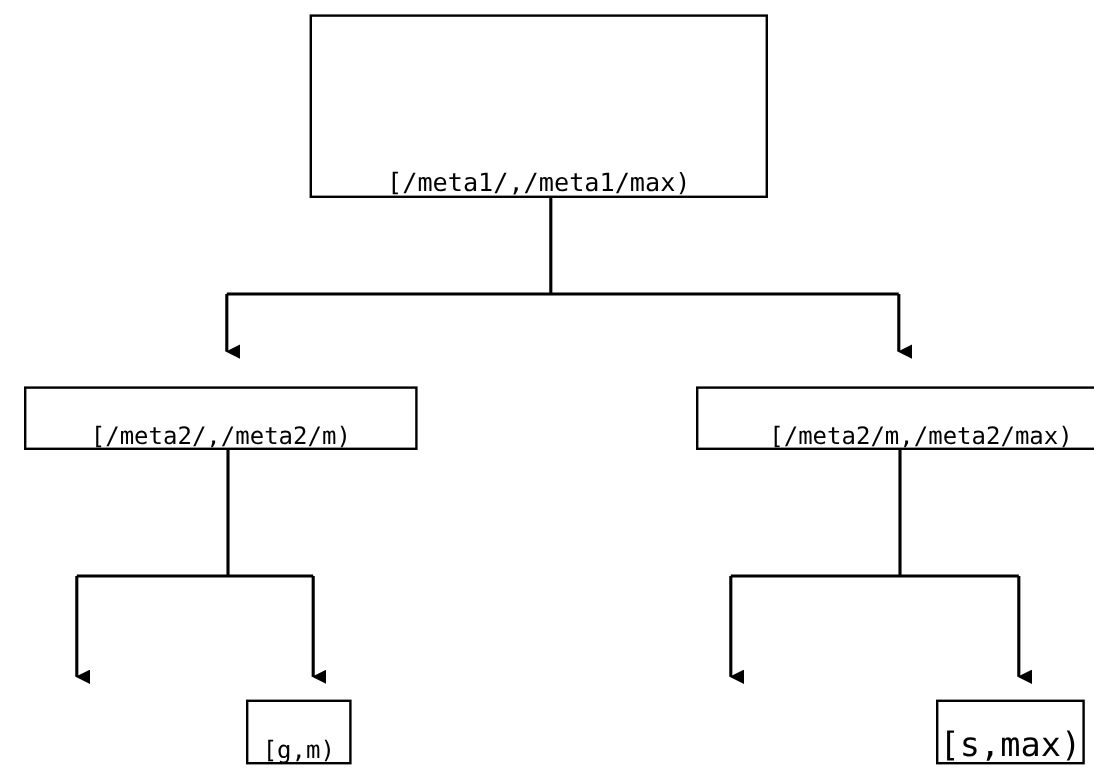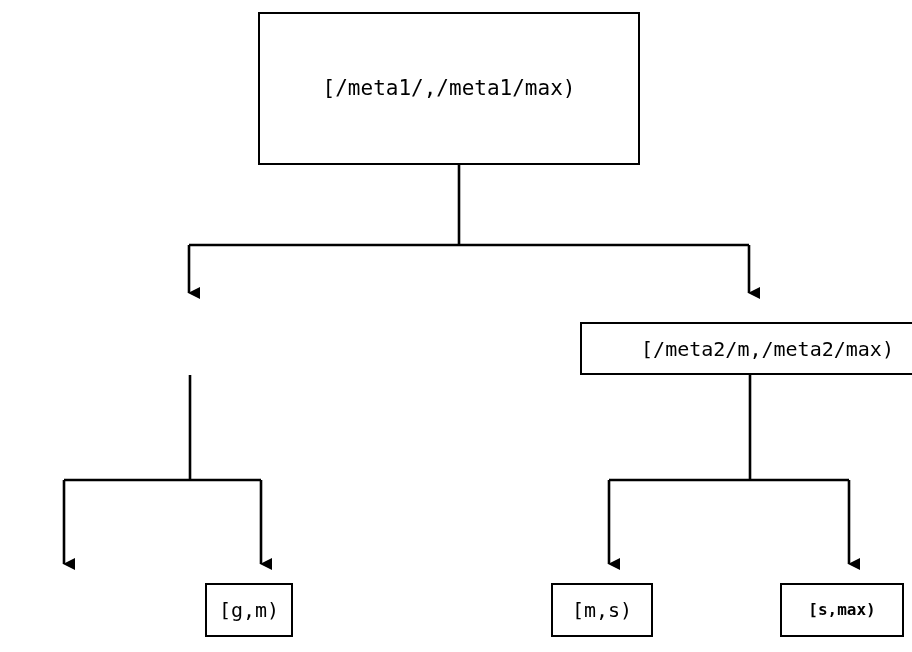--- a/index.html
+++ b/index.html
@@ -23,21 +23,21 @@
     width: 912px;
     height: 652px;
     pointer-events: none;
   }
   .node {
     position: absolute;
     box-sizing: border-box;
     border: 2px solid #000000;
     background: #ffffff;
     display: flex;
-    align-items: center;
+    align-items: flex-end;
     justify-content: center;
     color: #000000;
     white-space: pre;
     letter-spacing: 0px;
   }
   .node-label {
     display: block;
     line-height: 1;
   }
   
@@ -83,22 +83,21 @@
     top: 583px;
     width: 102px;
     height: 54px;
     font-size: 20px;
   }
   #node-leaf-smax {
     left: 780px;
     top: 583px;
     width: 124px;
     height: 54px;
-    font-size: 16px;
-    font-weight: bold;
+    font-size: 28px;
   }
 </style>
 </head>
 <body>
 
 <div id="canvas">
 
   <svg class="edges" viewBox="0 0 912 652" width="912" height="652" aria-hidden="true">
     <defs>
       <marker id="arrowhead" viewBox="0 0 12 12" refX="6" refY="11" markerWidth="12" markerHeight="12" orient="auto-start-reverse" markerUnits="userSpaceOnUse">
@@ -122,31 +121,31 @@
       <path d="M 609 480 L 849 480"></path>
       <path d="M 609 480 L 609 564" marker-end="url(#arrowhead)"></path>
       <path d="M 849 480 L 849 564" marker-end="url(#arrowhead)"></path>
     </g>
   </svg>
 
   <div class="node" id="node-root">
     <span class="node-label">[/meta1/,/meta1/max)</span>
   </div>
 
+  <div class="node" id="node-meta2-low">
+    <span class="node-label">[/meta2/,/meta2/m)</span>
+  </div>
 
   <div class="node" id="node-meta2-high">
     <span class="node-label">[/meta2/m,/meta2/max)</span>
   </div>
 
 
   <div class="node" id="node-leaf-gm">
     <span class="node-label">[g,m)</span>
   </div>
 
-  <div class="node" id="node-leaf-ms">
-    <span class="node-label">[m,s)</span>
-  </div>
 
   <div class="node" id="node-leaf-smax">
     <span class="node-label">[s,max)</span>
   </div>
 
 </div>
 
 </body></html>

